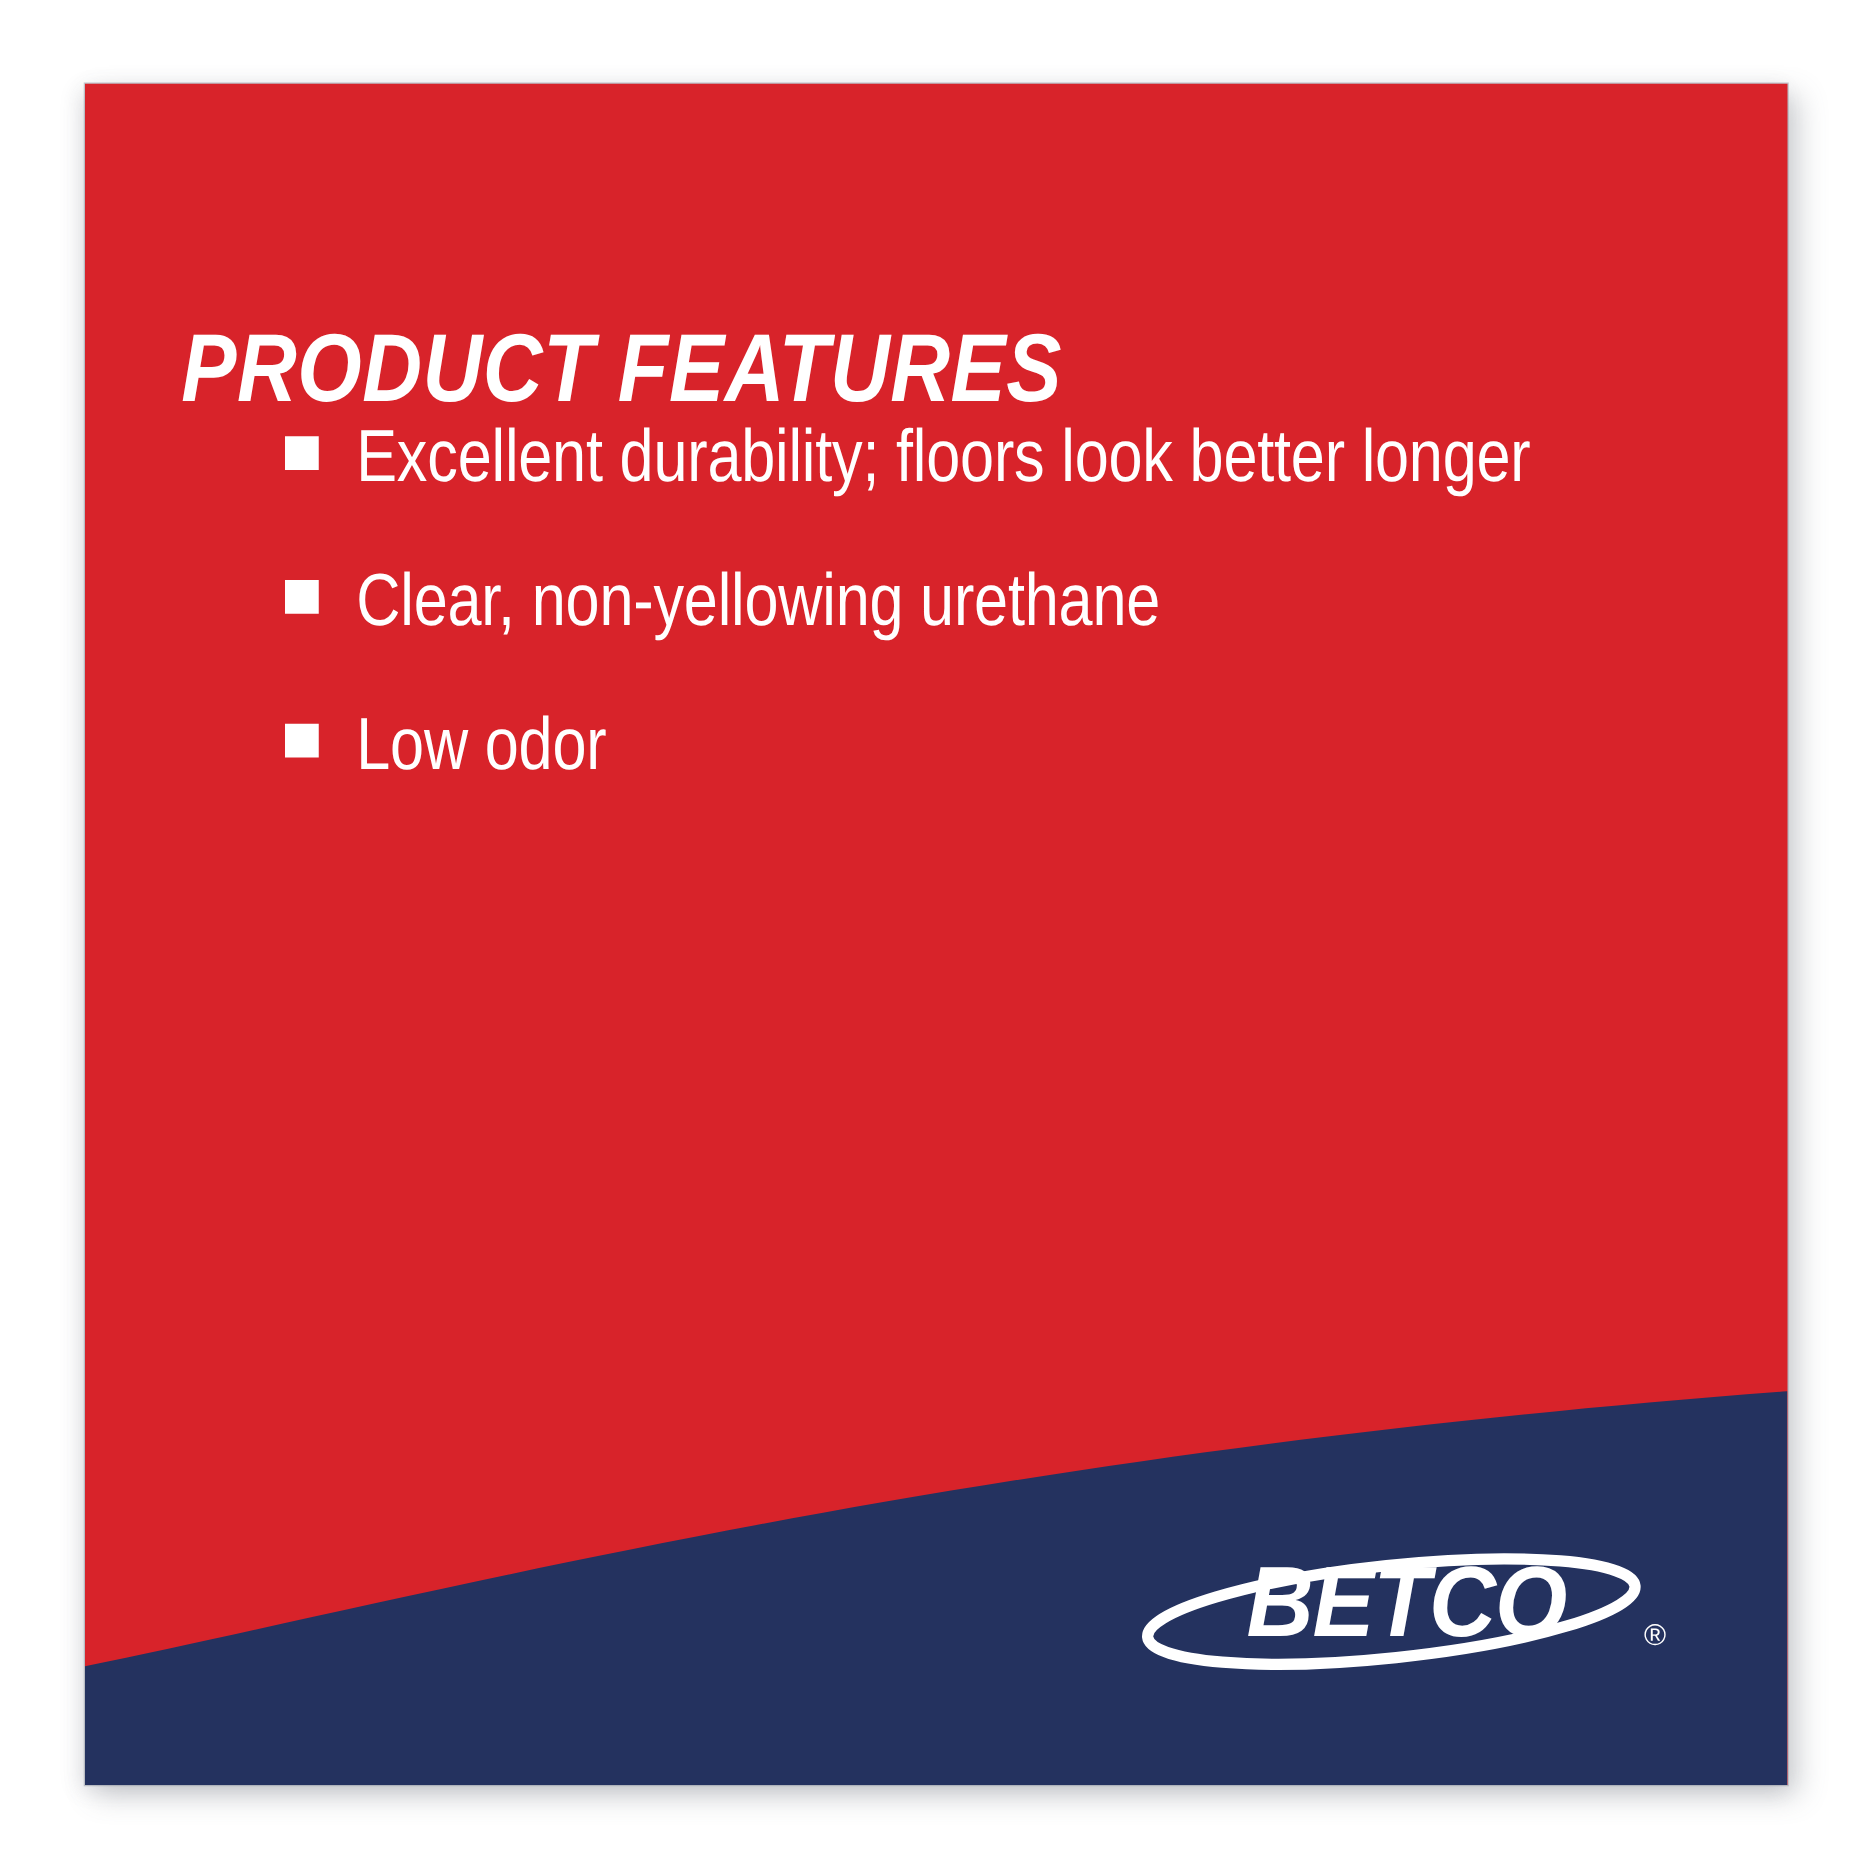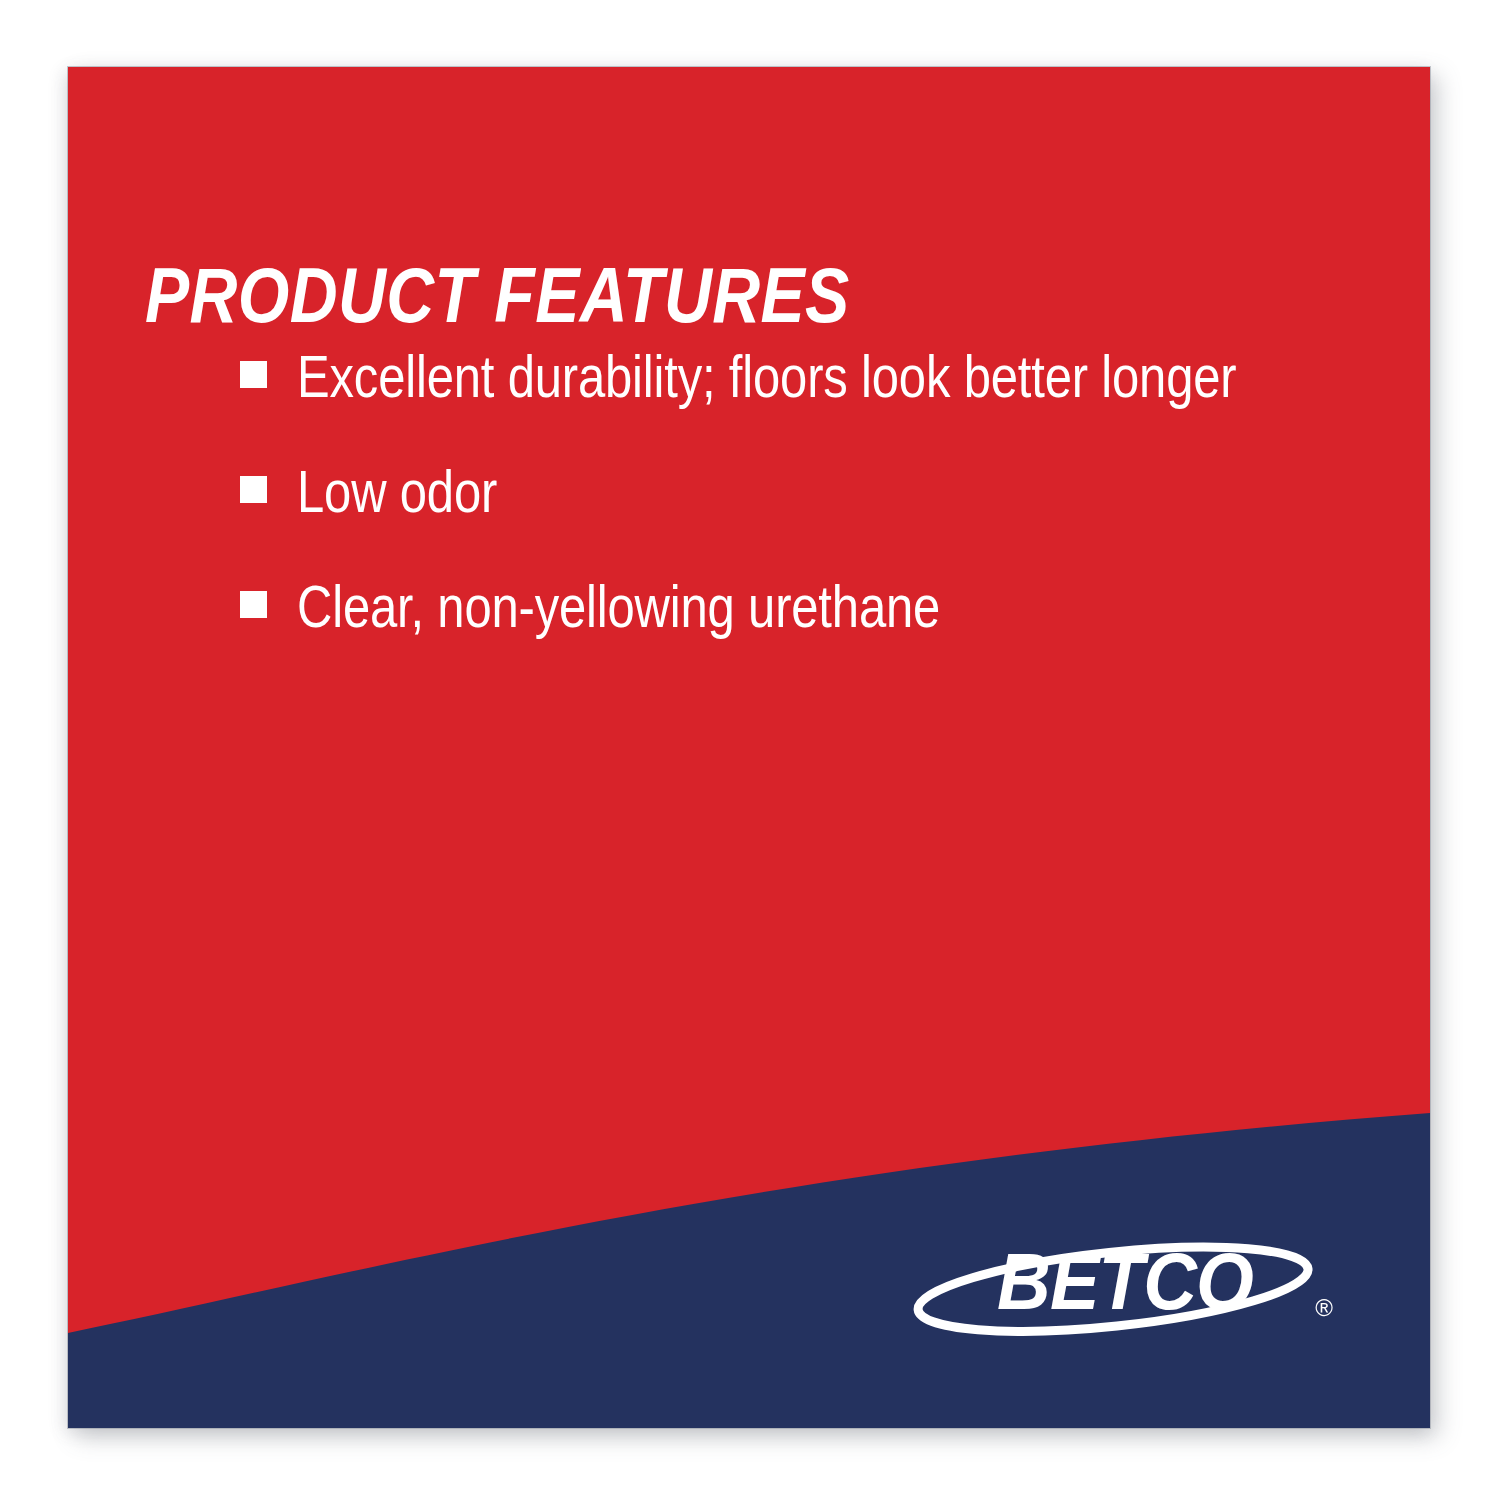--- a/index.html
+++ b/index.html
@@ -53,21 +53,21 @@
     white-space: nowrap;
   }
 
   
   #feature-list {
     position: absolute;
     left: 160px;
     top: 268px;
     width: 1130px;
     list-style: none;
-    margin: 12px;
+    margin: 0;
     padding: 0;
   }
   .feature-row {
     position: relative;
     height: 115px;
     display: flex;
     align-items: flex-start;
   }
   .bullet-square {
     flex: 0 0 auto;
@@ -124,26 +124,26 @@
     <ul id="feature-list">
 
       <li class="feature-row">
         <span class="bullet-square"></span>
         <span class="feature-text">Excellent durability; floors look better longer</span>
       </li>
 
 
       <li class="feature-row">
         <span class="bullet-square"></span>
-        <span class="feature-text">Low odor</span>
+        <span class="feature-text">Clear, non-yellowing urethane</span>
       </li>
 
       <li class="feature-row">
         <span class="bullet-square"></span>
-        <span class="feature-text">Clear, non-yellowing urethane</span>
+        <span class="feature-text">Low odor</span>
       </li>
 
 
     </ul>
 
     <svg id="logo" viewBox="0 0 450 100">
 
       <g transform="rotate(-6 225 52)">
         <ellipse cx="213" cy="52" rx="196" ry="37" fill="none" stroke="#ffffff" stroke-width="9"></ellipse>
       </g>

